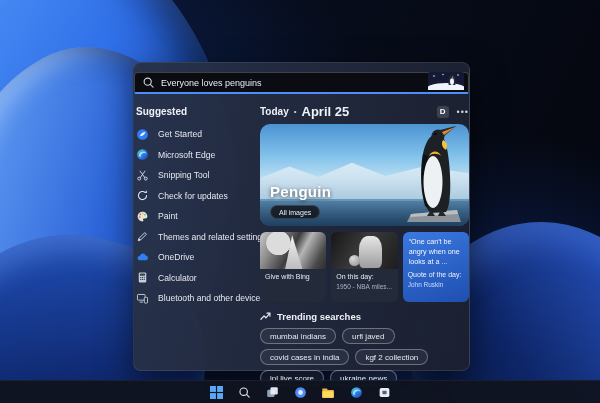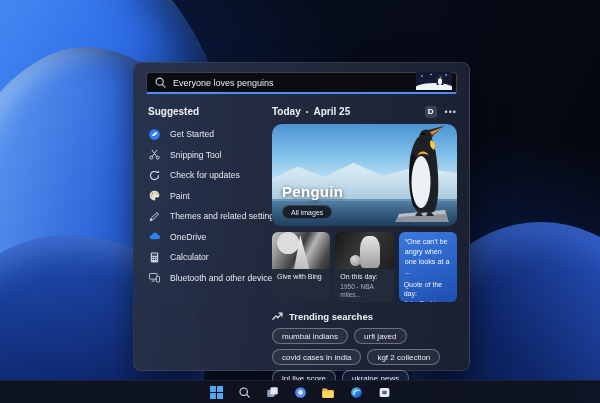--- a/index.html
+++ b/index.html
@@ -27,21 +27,21 @@
     box-shadow:inset 10px 14px 26px rgba(120,170,255,.35);}
   .petal-d { right:-70px; bottom:-90px; width:260px; height:270px;
     background:linear-gradient(210deg,#2e5fd8 0%,#0e2668 55%,#04102e 100%);
     border-radius:55% 45% 40% 60%; transform:rotate(24deg);
     box-shadow:inset 14px 16px 30px rgba(90,140,240,.35), inset -10px -14px 24px rgba(2,6,20,.8);}
 
   
   .panel { position:absolute; left:133px; top:62px; width:337px; height:309px;
     background:linear-gradient(100deg, rgba(40,50,74,.97), rgba(27,32,48,.98));
     border:1px solid rgba(255,255,255,.09); border-radius:8px;
-    box-shadow:0 14px 34px rgba(0,0,0,.55); padding:9px 12px 10px; color:#eef1f6; }
+    box-shadow:0 14px 34px rgba(0,0,0,.55); padding:9px 0 10px; color:#eef1f6; }
 
   .search-row { display:flex; align-items:center; height:22px; background:#0a0c12;
     border:1px solid rgba(255,255,255,.22); border-bottom:2px solid #4f8df9;
     border-radius:4px 4px 2px 2px; padding:0 4px 0 7px; margin-bottom:9px; }
   .search-row svg { flex:0 0 auto; }
   .search-input { flex:1; background:transparent; border:none; outline:none; color:#e8ecf4;
     font-size:9px; font-family:"Liberation Sans",sans-serif; padding:0 6px; }
   .search-art { flex:0 0 auto; border-radius:2px; overflow:hidden; }
 
   .content { display:flex; }
@@ -52,21 +52,21 @@
   .sug-item { display:flex; align-items:center; gap:9px; height:20.5px; padding-left:2px;
     border-radius:4px; cursor:default; }
   .sug-label { font-size:8.6px; color:#e6e9f0; white-space:nowrap; overflow:hidden; }
   .sug-icon { width:13px; height:13px; flex:0 0 auto; display:flex; }
 
   
   .right-col { flex:1; min-width:0; }
   .daily-header { display:flex; align-items:center; height:13px; margin:2px 0 6px; }
   .dh-today { font-size:10px; font-weight:bold; }
   .dh-sep { font-size:8px; margin:0 5px; color:#c9d2e2; }
-  .dh-date { font-size:10px; font-weight:bold; }
+  .dh-date { font-size:13px; font-weight:bold; }
   .dh-right { margin-left:auto; display:flex; align-items:center; gap:8px; }
   .d-badge { width:12px; height:12px; border-radius:3px; background:rgba(255,255,255,.14);
     color:#fff; font-size:8px; font-weight:bold; display:flex; align-items:center; justify-content:center; }
   .more-dots { font-size:9px; color:#cfd3da; letter-spacing:1px; line-height:6px; }
 
   .hero { position:relative; height:102px; border-radius:10px; overflow:hidden;
     background:linear-gradient(180deg,#4b93d2 0%,#7fc0ea 30%,#b6dcf2 52%,#6d9cbd 72%,#3f6a8f 100%); }
   .hero .ice { position:absolute; left:0; right:0; top:28%; height:46%;
     background:linear-gradient(180deg,#eef6fc,#b9d4e6);
     clip-path:polygon(0 55%,14% 30%,28% 52%,44% 22%,60% 50%,78% 30%,100% 44%,100% 100%,0 100%); opacity:.85; }
@@ -154,20 +154,36 @@
         <div class="sug-item">
           <span class="sug-icon">
             <svg viewBox="0 0 16 16" width="13" height="13">
                 <circle cx="8" cy="8" r="6.6" fill="#2f7df6"></circle>
                 <path d="M4.6 10.2 C6 6.4 8.6 4.8 11.6 4.8 C10.8 8 8.6 9.8 4.6 10.2 Z" fill="#fff" opacity=".92"></path>
               </svg>
           </span>
           <span class="sug-label">Get Started</span>
         </div>
 
+        <div class="sug-item">
+          <span class="sug-icon">
+            <svg viewBox="0 0 16 16" width="13" height="13">
+                <defs>
+                  <linearGradient id="ge1" x1="0" y1="0" x2="1" y2="1">
+                    <stop offset="0" stop-color="#45d6c2"></stop>
+                    <stop offset=".55" stop-color="#2b7de9"></stop>
+                    <stop offset="1" stop-color="#1a46a0"></stop>
+                  </linearGradient>
+                </defs>
+                <circle cx="8" cy="8" r="6.6" fill="url(#ge1)"></circle>
+                <path d="M3.6 9.2 C3.8 6 6 4.2 8.8 4.2 C11 4.2 12.6 5.4 13 7.2 C11.8 6.2 10 6 8.4 6.6 C6.4 7.4 5.4 9.2 6 11.4 C4.6 10.9 3.6 10.1 3.6 9.2 Z" fill="#bfe6ff" opacity=".85"></path>
+              </svg>
+          </span>
+          <span class="sug-label">Microsoft Edge</span>
+        </div>
 
 
 
         <div class="sug-item">
           <span class="sug-icon">
             <svg viewBox="0 0 16 16" width="13" height="13">
                 <circle cx="4" cy="11.8" r="1.8" fill="none" stroke="#dfe5ee" stroke-width="1.1"></circle>
                 <circle cx="12" cy="11.8" r="1.8" fill="none" stroke="#dfe5ee" stroke-width="1.1"></circle>
                 <path d="M5.3 10.5 L11 2.6 M10.7 10.5 L5 2.6" stroke="#dfe5ee" stroke-width="1.1" stroke-linecap="round"></path>
               </svg>

